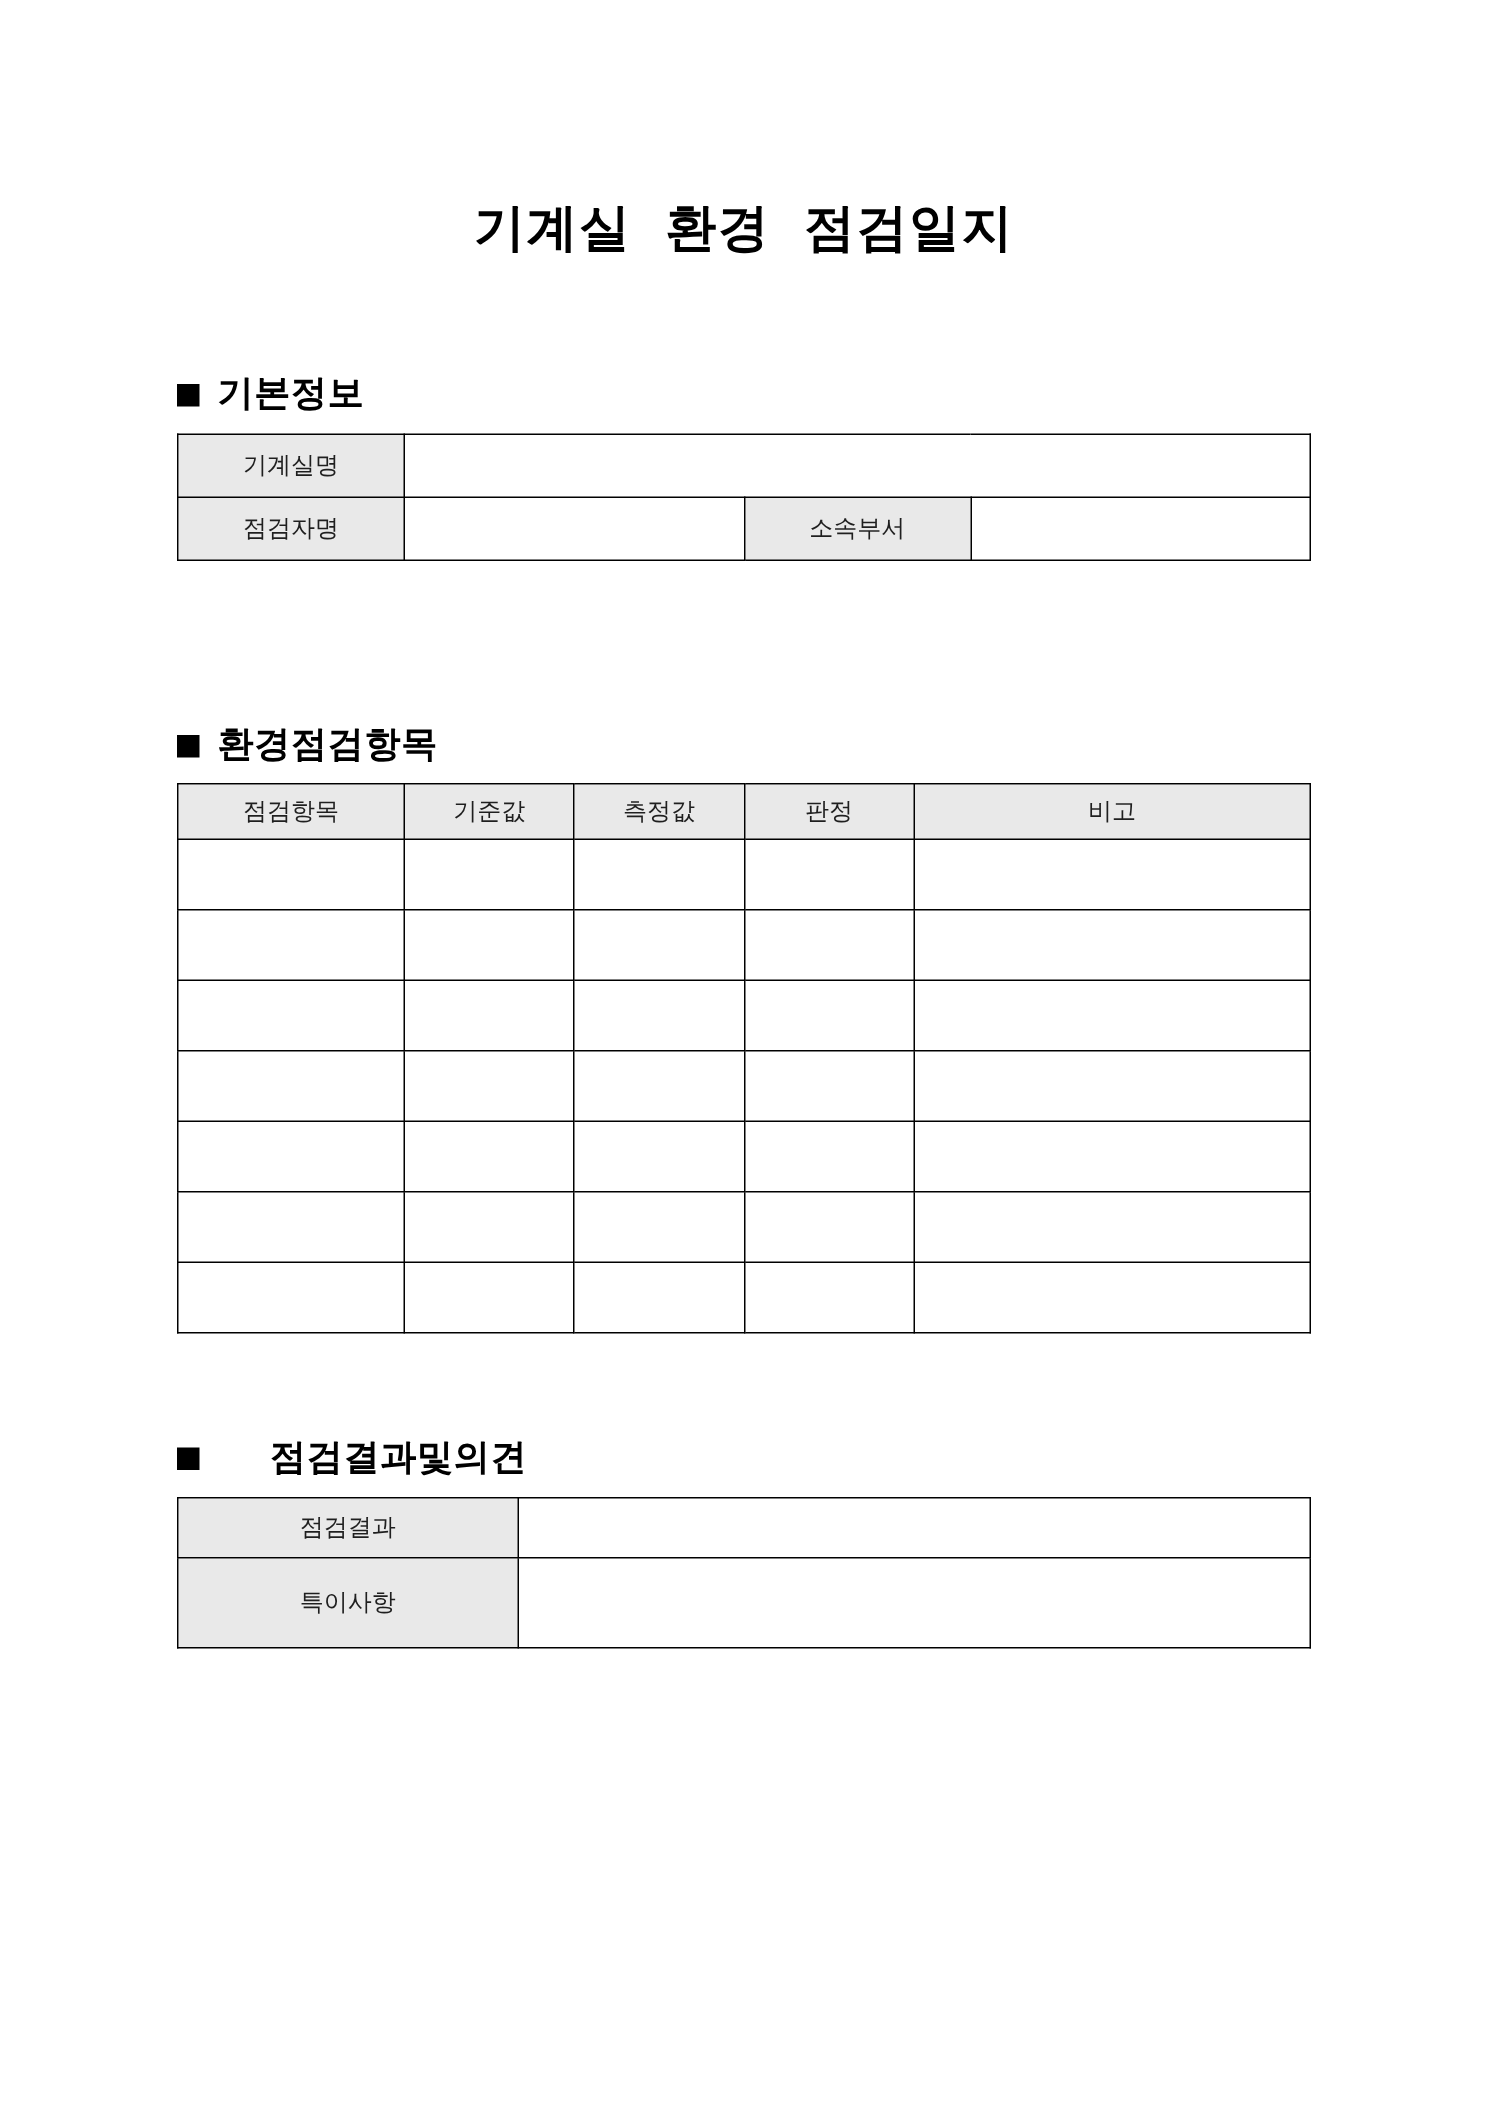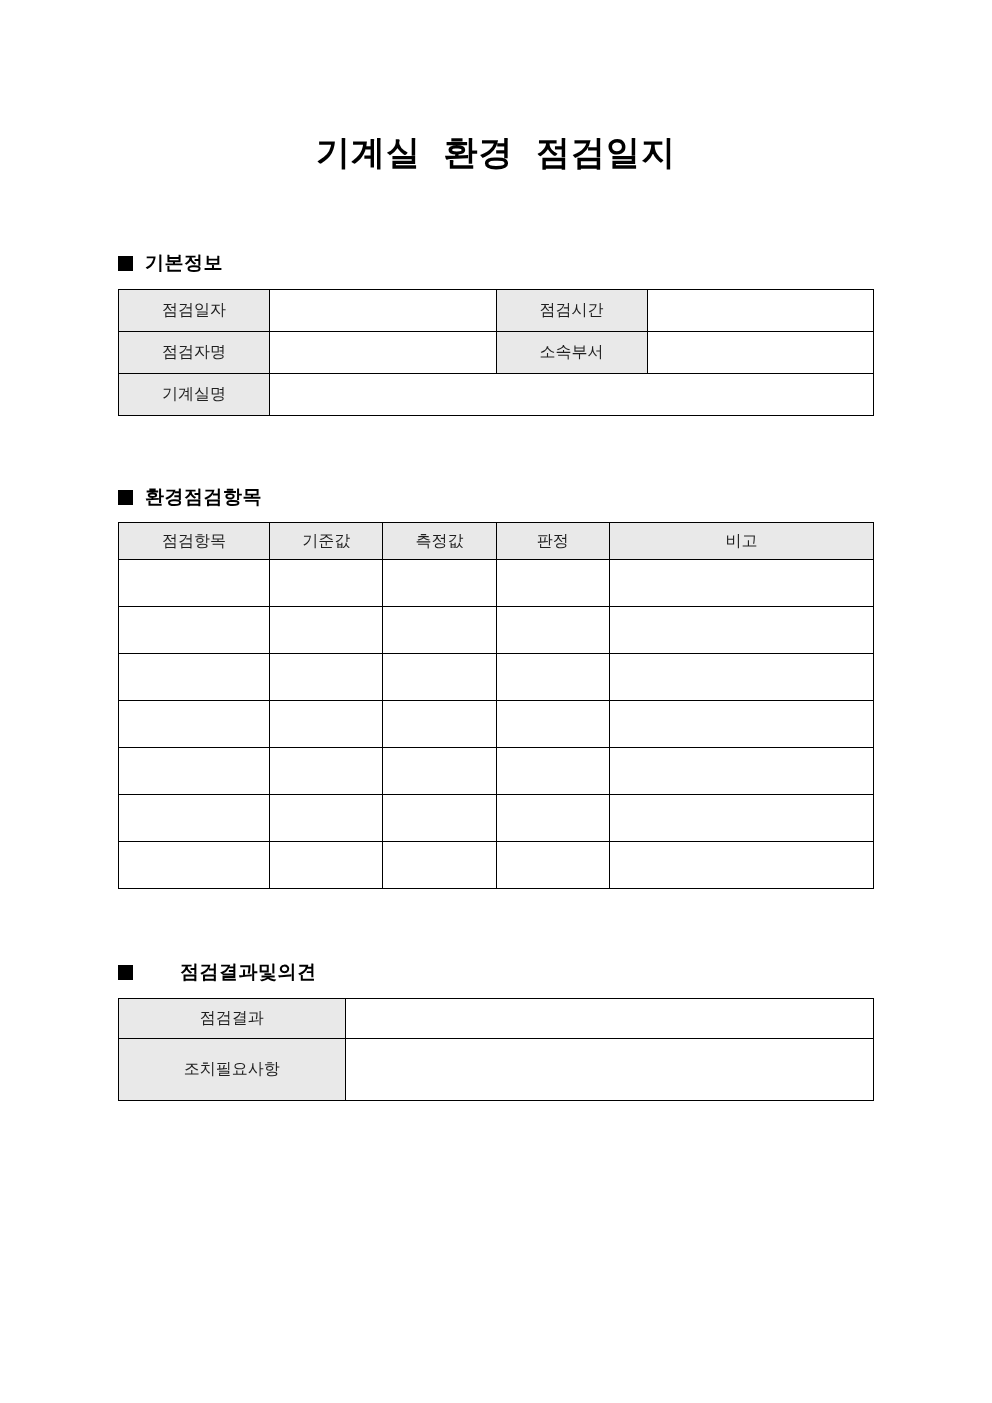--- a/index.html
+++ b/index.html
@@ -41,21 +41,21 @@
     gap: 12px;
   }
   .section-header .bullet {
     display: inline-block;
     width: 15px;
     height: 15px;
     background: #000000;
     flex: 0 0 auto;
   }
   .section-header .section-title {
-    font-size: 19px;
+    font-size: 24px;
     font-weight: 700;
     color: #000000;
     letter-spacing: 0.5px;
     line-height: 22px;
   }
   #basic-info-header   { top: 252px; }
   #items-header        { top: 486px; text-align: center; }
   #results-header      { top: 961px; gap: 47px; }
 
   table.form-table {
@@ -105,35 +105,29 @@
   </div>
 
   <table class="form-table" id="basic-info-table">
     <colgroup>
       <col style="width:20%">
         <col style="width:30%">
         <col style="width:20%">
         <col style="width:30%">
     </colgroup>
     <tbody>
-        <tr>
-      <td class="label-cell">점검일자</td>
-      <td class="value-cell"></td>
-      <td class="label-cell">점검시간</td>
-      <td class="value-cell"></td>
-    </tr>
-    <tr>
-      <td class="label-cell">점검자명</td>
-      <td class="value-cell"></td>
-      <td class="label-cell">소속부서</td>
-      <td class="value-cell"></td>
-    </tr>
     <tr>
       <td class="label-cell">기계실명</td>
       <td class="value-cell" colspan="3"></td>
+    </tr>
+    <tr>
+      <td class="label-cell">점검자명</td>
+      <td class="value-cell"></td>
+      <td class="label-cell">소속부서</td>
+      <td class="value-cell"></td>
     </tr>
   </tbody>
     </table>
 
   <div class="section-header" id="items-header">
     <span class="bullet"></span>
     <span class="section-title">환경점검항목</span>
   </div>
 
   <table class="form-table" id="items-table">
@@ -212,20 +206,20 @@
   <table class="form-table" id="results-table">
     <colgroup>
       <col style="width:30%">
         <col style="width:70%">
     </colgroup>
     <tbody>
         <tr class="r1">
       <td class="label-cell">점검결과</td>
       <td class="value-cell"></td>
     </tr>
-    <tr class="r3">
-      <td class="label-cell">조치필요사항</td>
+    <tr class="r2">
+      <td class="label-cell">특이사항</td>
       <td class="value-cell"></td>
     </tr>
   </tbody>
     </table>
 
 </div>
 
 </body></html>

